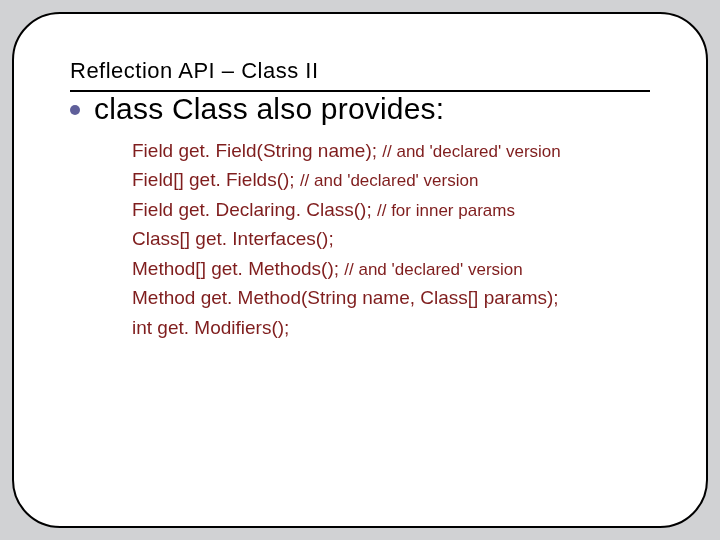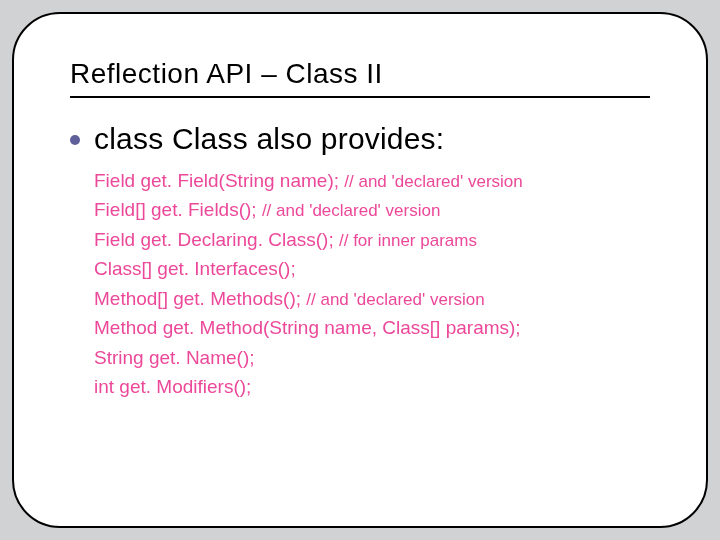--- a/index.html
+++ b/index.html
@@ -7,26 +7,25 @@
     .slide {
       position: absolute;
       top: 12px; left: 12px;
       width: 696px; height: 516px;
       background: #ffffff;
       border: 2px solid #000;
       border-radius: 48px;
       padding: 44px 56px 30px 56px;
     }
     .title {
-      font-size: 28px;
+      font-size: 22px;
       font-weight: 400;
       color: #000;
       border-bottom: 2px solid #000;
       padding-bottom: 6px;
-      margin-bottom: 24px;
       letter-spacing: 0.5px;
     }
     .body {
       display: flex;
       align-items: flex-start;
     }
     .bullet-dot {
       width: 10px; height: 10px;
       background: #5f5f9a;
       border-radius: 50%;
@@ -34,23 +33,24 @@
       margin-top: 13px;
       flex-shrink: 0;
     }
     .lead {
       font-size: 30px;
       color: #000;
       margin-bottom: 10px;
       letter-spacing: 0.2px;
     }
     .code-list {
+      margin-left: 38px;
       font-size: 19px;
       line-height: 1.55;
-      color: #ec4899;
+      color: #7f1d1d;
       font-family: Verdana, Geneva, sans-serif;
     }
     .code-list .line { white-space: nowrap; }
     .code-list .comment { font-size: 17px; }
   </style>
 </head>
 <body>
 
 <div class="slide">
   <h1 class="title">Reflection API – Class II</h1>
@@ -59,18 +59,17 @@
     <span class="bullet-dot"></span>
     <div>
       <div class="lead">class Class also provides:</div>
       <div class="code-list">
         <div class="line"><span>Field get. Field(String name); </span><span class="comment">// and 'declared' version</span></div>
         <div class="line"><span>Field[] get. Fields(); </span><span class="comment">// and 'declared' version</span></div>
         <div class="line"><span>Field get. Declaring. Class(); </span><span class="comment">// for inner params</span></div>
         <div class="line"><span>Class[] get. Interfaces();</span><span class="comment"></span></div>
         <div class="line"><span>Method[] get. Methods(); </span><span class="comment">// and 'declared' version</span></div>
         <div class="line"><span>Method get. Method(String name, Class[] params);</span><span class="comment"></span></div>
-        <div class="line"><span>String get. Name();</span><span class="comment"></span></div>
         <div class="line"><span>int get. Modifiers();</span><span class="comment"></span></div>
       </div>
     </div>
   </div>
 </div>
 
 </body></html>

